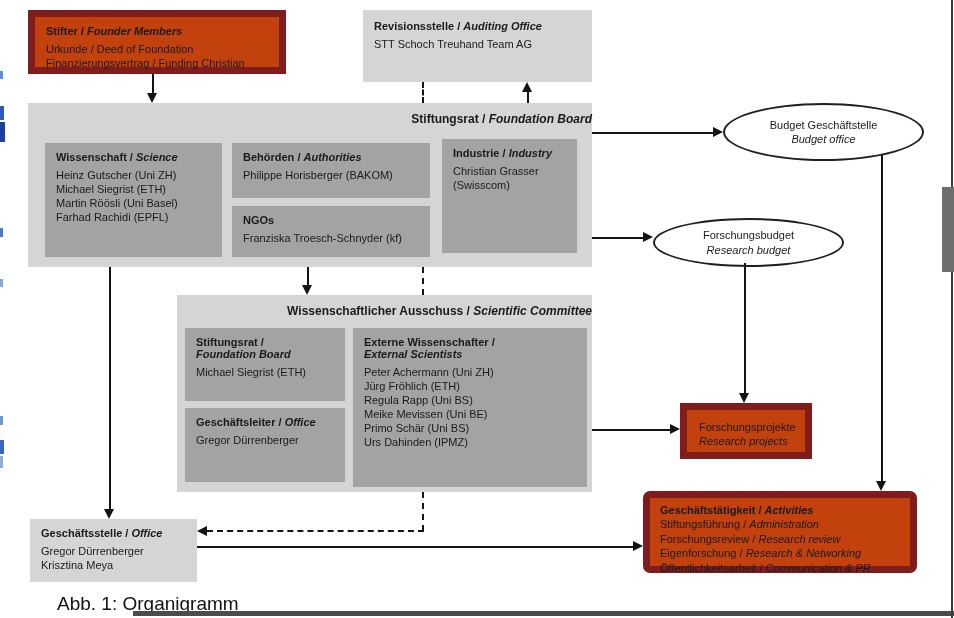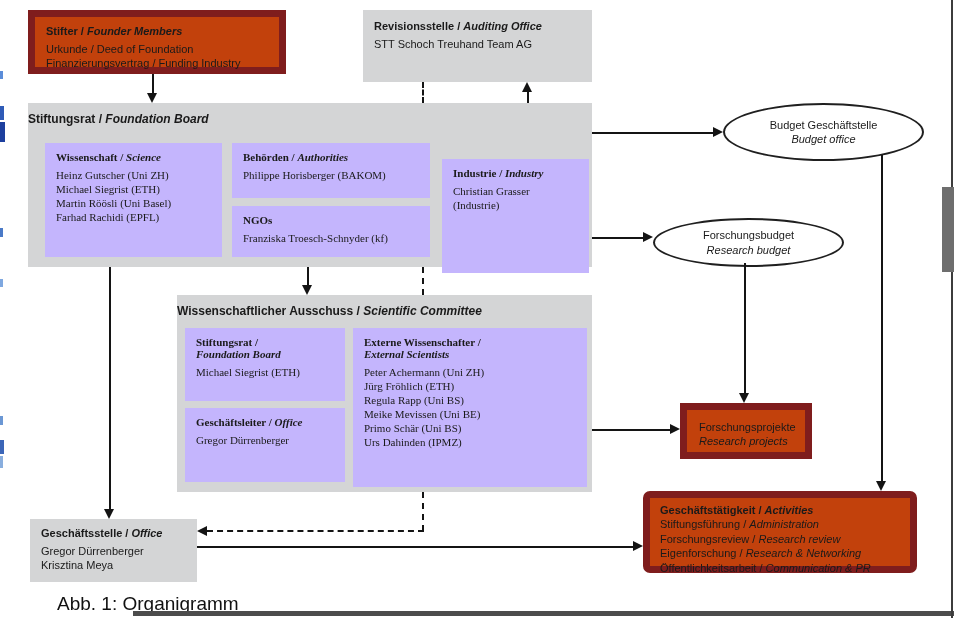--- a/index.html
+++ b/index.html
@@ -1,26 +1,26 @@
 <!DOCTYPE html>
 <html><head>
 <meta charset="utf-8">
 <style>
   html,body{margin:0;padding:0;background:#fff;}
   #stage{position:relative;width:954px;height:618px;background:#ffffff;overflow:hidden;
          font-family:"Liberation Sans","DejaVu Sans",sans-serif;color:#1a1a1a;font-size:11px;}
   .abs{position:absolute;box-sizing:border-box;}
   .gray{background:#d4d5d6;}
   .whitebox{background:#c2410c;border:7px solid #7f1d1d;}
-  .inner{background:#c4b5fd;font-family:Liberation Serif, serif;}
+  .inner{background:#a3a3a3;}
   .btitle{font-weight:bold;margin-bottom:5px;}
   .btitle .it{font-style:italic;}
   .stack span{display:block;}
   .mline{line-height:1.28;}
-  .hdr{font-weight:bold;font-size:12px;text-align:left;padding-top:9px;}
+  .hdr{font-weight:bold;font-size:12px;text-align:right;padding-top:9px;}
   .hdr .it{font-style:italic;}
   .pad{padding:8px 11px;}
   .vline{position:absolute;width:2px;background:#141414;}
   .hline{position:absolute;height:2px;background:#141414;}
   .dline-v{position:absolute;width:0;border-left:2px dashed #141414;}
   .dline-h{position:absolute;height:0;border-top:2px dashed #141414;}
   .ah{position:absolute;width:0;height:0;}
   .ah.down{border-left:5px solid transparent;border-right:5px solid transparent;border-top:10px solid #141414;}
   .ah.up{border-left:5px solid transparent;border-right:5px solid transparent;border-bottom:10px solid #141414;}
   .ah.right{border-top:5px solid transparent;border-bottom:5px solid transparent;border-left:10px solid #141414;}
@@ -46,21 +46,21 @@
   <div class="bluemark" style="top:279px;width:3px;height:8px;background:#7fa8e0;"></div>
   <div class="bluemark" style="top:416px;width:3px;height:9px;background:#6b97d4;"></div>
   <div class="bluemark" style="top:440px;width:4px;height:14px;background:#3c66b8;"></div>
   <div class="bluemark" style="top:456px;width:3px;height:12px;background:#89aede;"></div>
 
   <div class="abs whitebox pad" style="left:28px;top:10px;width:258px;height:64px;">
     <div class="btitle">
       <span>Stifter /</span> <span class="it">Founder Members</span>
     </div>
     <div class="mline">Urkunde / Deed of Foundation</div>
-    <div class="mline">Finanzierungsvertrag / Funding Industry</div>
+    <div class="mline">Finanzierungsvertrag / Funding Christian</div>
   </div>
 
   <div class="abs gray pad" style="left:363px;top:10px;width:229px;height:72px;padding-top:10px;">
     <div class="btitle">
       <span>Revisionsstelle /</span> <span class="it">Auditing Office</span>
     </div>
     <div class="mline">STT Schoch Treuhand Team AG</div>
   </div>
 
   <div class="abs gray" style="left:28px;top:103px;width:564px;height:164px;">
@@ -81,25 +81,25 @@
         <span>Behörden /</span> <span class="it">Authorities</span>
       </div>
       <div class="mline">Philippe Horisberger (BAKOM)</div>
     </div>
     <div class="abs inner pad" style="left:204px;top:103px;width:198px;height:51px;">
       <div class="btitle">
         <span>NGOs</span><span class="it"></span>
       </div>
       <div class="mline">Franziska Troesch-Schnyder (kf)</div>
     </div>
-    <div class="abs inner pad" style="left:414px;top:56px;width:147px;height:114px;">
+    <div class="abs inner pad" style="left:414px;top:36px;width:135px;height:114px;">
       <div class="btitle">
         <span>Industrie /</span> <span class="it">Industry</span>
       </div>
-      <div class="mline">Christian Grasser (Industrie)</div>
+      <div class="mline">Christian Grasser (Swisscom)</div>
     </div>
   </div>
 
   <div class="abs gray" style="left:177px;top:295px;width:415px;height:197px;">
     <div class="hdr">
       <span>Wissenschaftlicher Ausschuss /</span> <span class="it">Scientific Committee</span>
     </div>
     <div class="abs inner pad" style="left:8px;top:33px;width:160px;height:73px;">
       <div class="btitle stack">
         <span>Stiftungsrat /</span>

